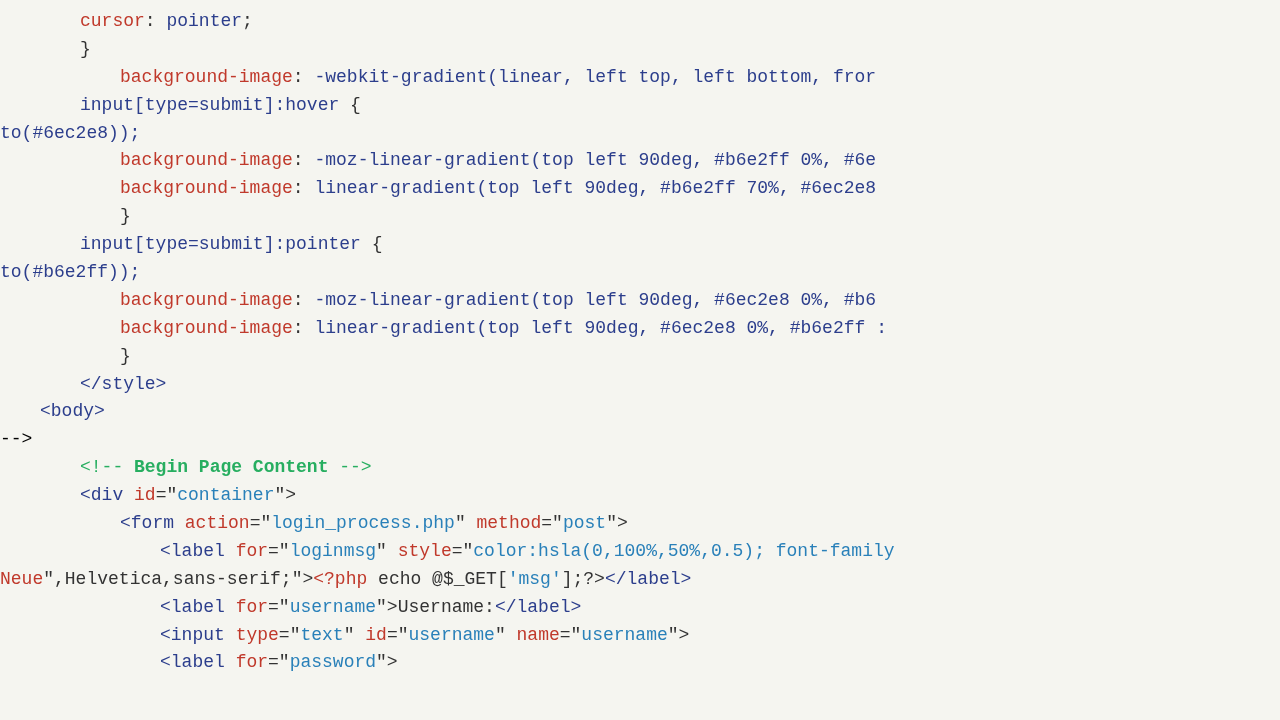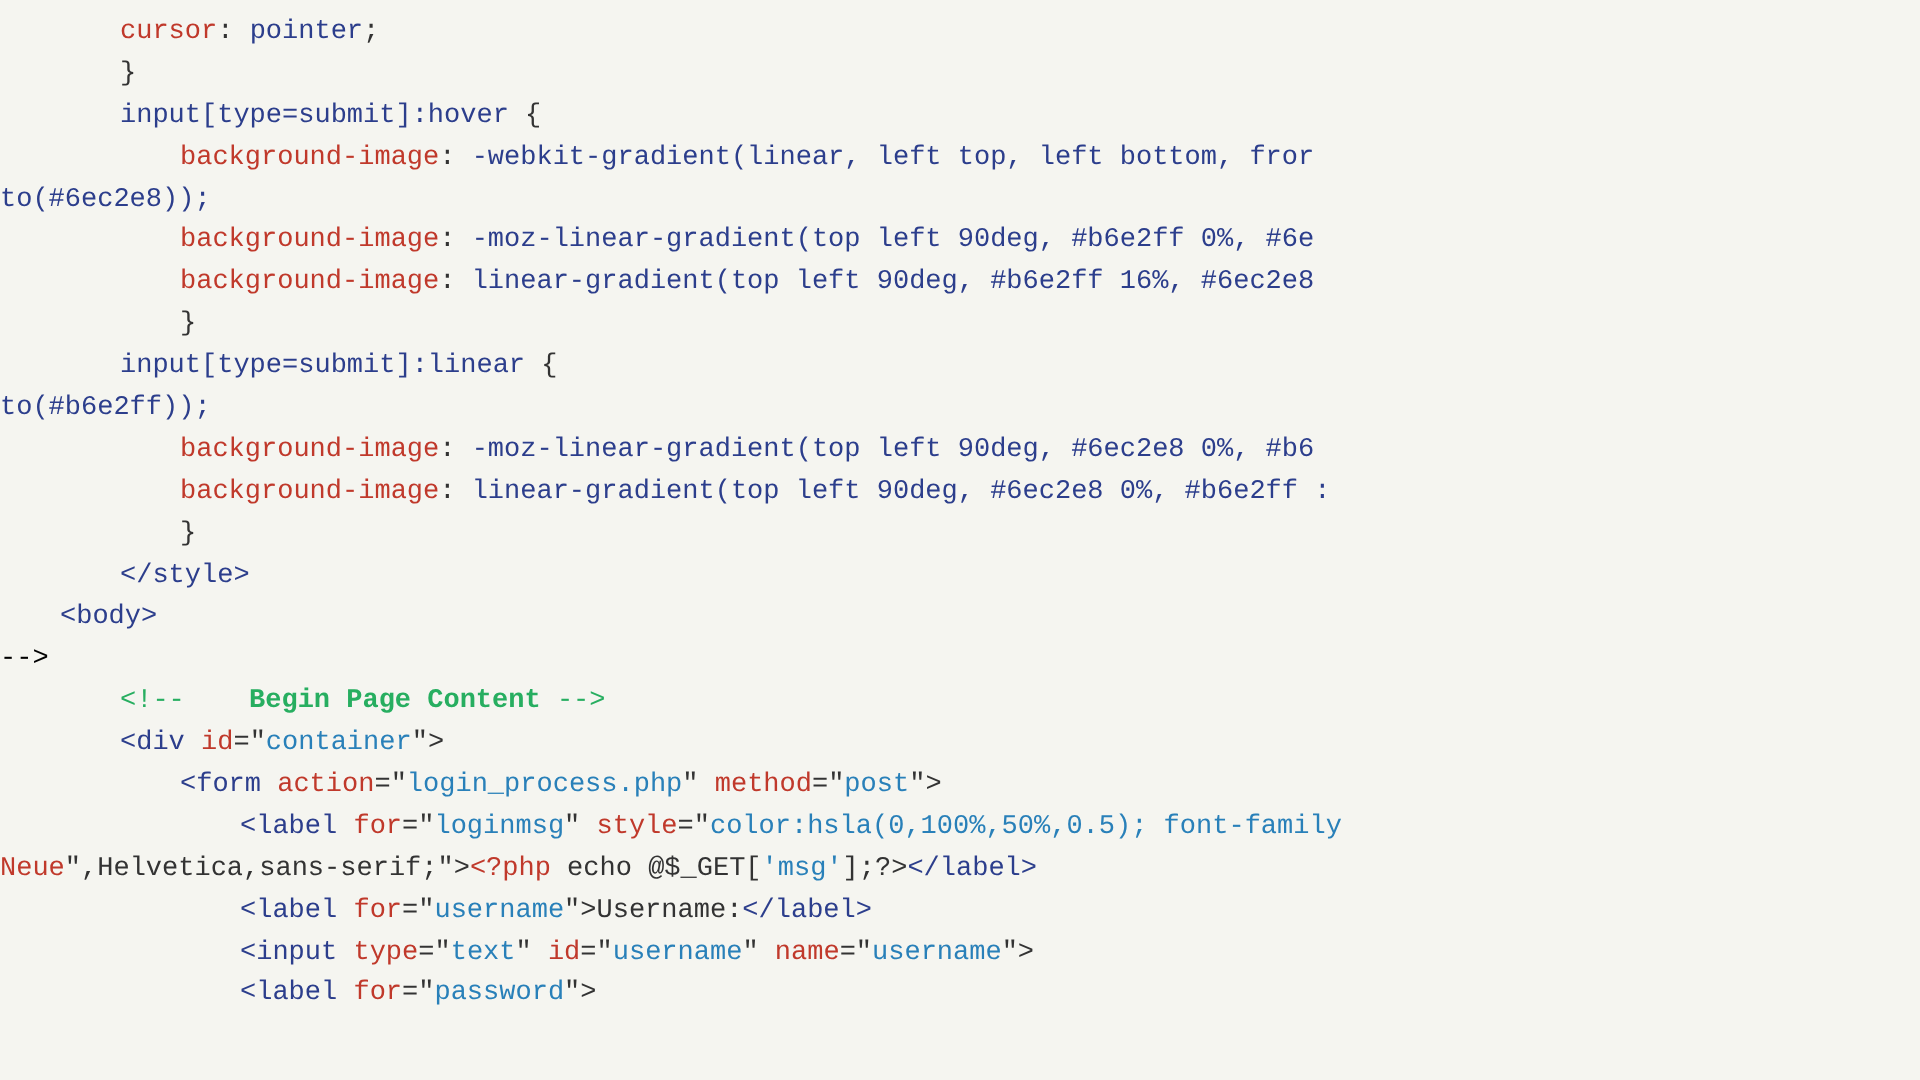--- a/index.html
+++ b/index.html
@@ -40,21 +40,21 @@
 
     
     .prop { color: #c0392b; } 
     .value { color: #2c3e8c; } 
     .selector { color: #2c3e8c; } 
     .punct { color: #333; } 
     .tag { color: #2c3e8c; } 
     .attr { color: #c0392b; } 
     .attr-value { color: #2980b9; } 
     .comment { color: #27ae60; } 
-    .comment-text { color: #27ae60; font-weight: bold; margin-left: 32px; }
+    .comment-text { color: #27ae60; font-weight: bold; }
     .php { color: #c0392b; }
     .php-func { color: #333; }
     .string { color: #2980b9; text-align: right; }
     .brace { color: #333; }
     .normal { color: #333; }
     .indent1 { padding-left: 40px; }
     .indent2 { padding-left: 80px; }
     .indent3 { padding-left: 120px; }
     .indent4 { padding-left: 160px; }
   </style>
@@ -68,52 +68,52 @@
     <span class="line indent2">
       <span class="prop">cursor</span><span class="punct">: </span><span class="value">pointer</span><span class="punct">;</span>
     </span>
 
     
     <span class="line indent2">
       <span class="brace">}</span>
     </span>
 
     
-    <span class="line indent2">
-      <span class="selector">input[type=submit]:hover </span><span class="brace">{</span>
+    <span class="line indent3">
+      <span class="prop">background-image</span><span class="punct">: </span><span class="value">-webkit-gradient(linear, left top, left bottom, fror</span>
     </span>
 
     
-    <span class="line indent3">
-      <span class="prop">background-image</span><span class="punct">: </span><span class="value">-webkit-gradient(linear, left top, left bottom, fror</span>
+    <span class="line indent2">
+      <span class="selector">input[type=submit]:hover </span><span class="brace">{</span>
     </span>
 
     
     <span class="line">
       <span class="value">to(#6ec2e8));</span>
     </span>
 
     
     <span class="line indent3">
       <span class="prop">background-image</span><span class="punct">: </span><span class="value">-moz-linear-gradient(top left 90deg, #b6e2ff 0%, #6e</span>
     </span>
 
     
     <span class="line indent3">
-      <span class="prop">background-image</span><span class="punct">: </span><span class="value">linear-gradient(top left 90deg, #b6e2ff 16%, #6ec2e8</span>
+      <span class="prop">background-image</span><span class="punct">: </span><span class="value">linear-gradient(top left 90deg, #b6e2ff 70%, #6ec2e8</span>
     </span>
 
     
     <span class="line indent3">
       <span class="brace">}</span>
     </span>
 
     
     <span class="line indent2">
-      <span class="selector">input[type=submit]:linear </span><span class="brace">{</span>
+      <span class="selector">input[type=submit]:pointer </span><span class="brace">{</span>
     </span>
 
     
 
     
     <span class="line">
       <span class="value">to(#b6e2ff));</span>
     </span>
 
     

